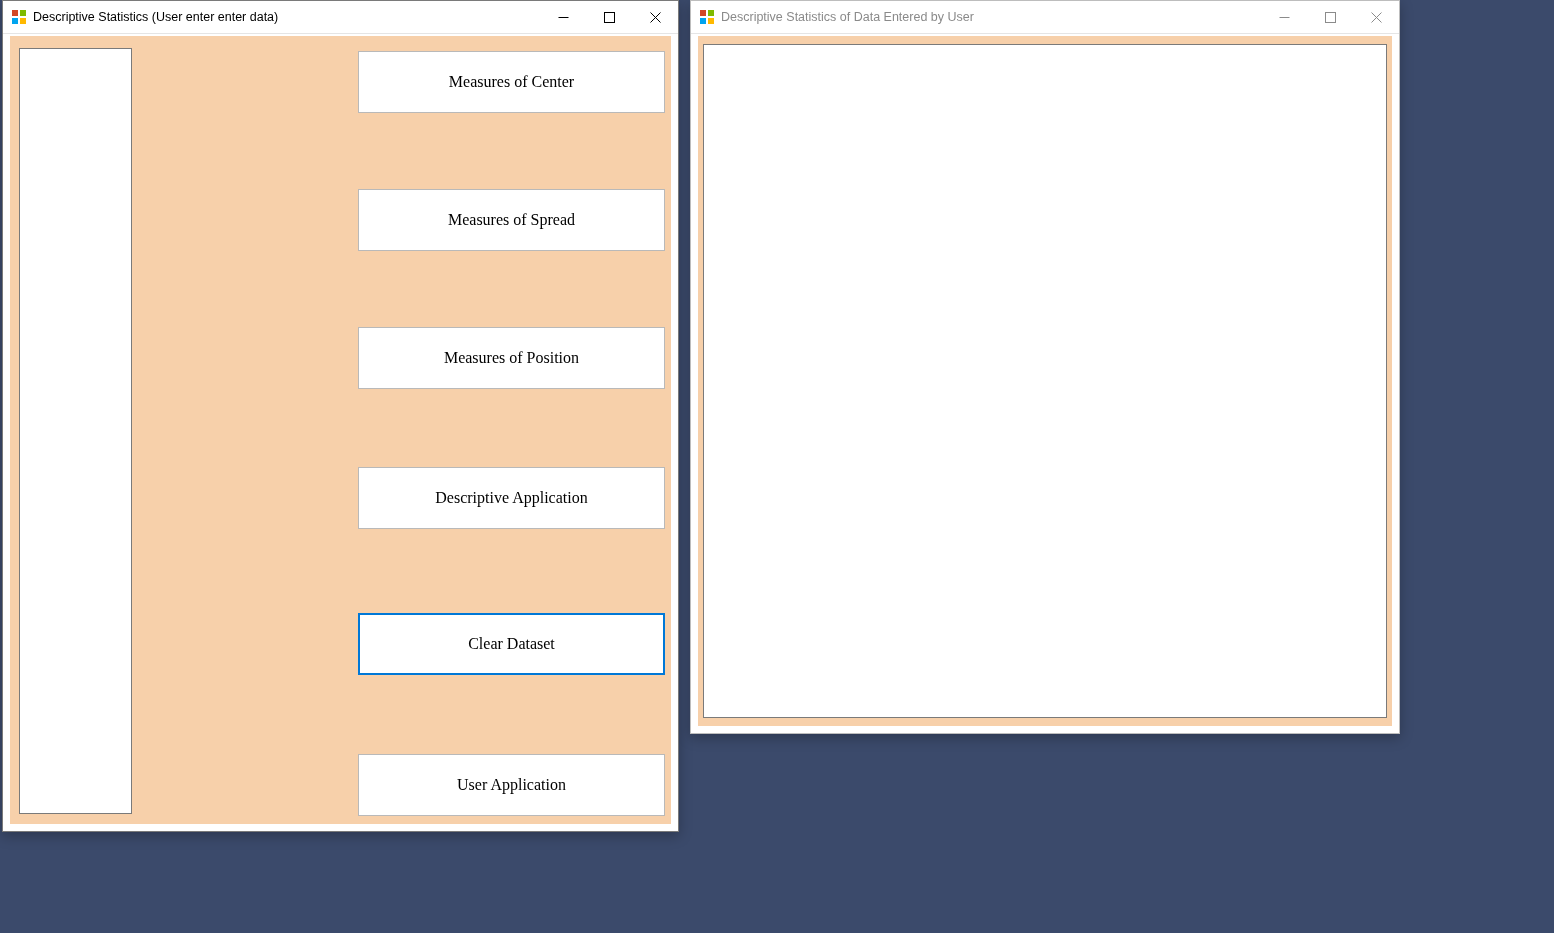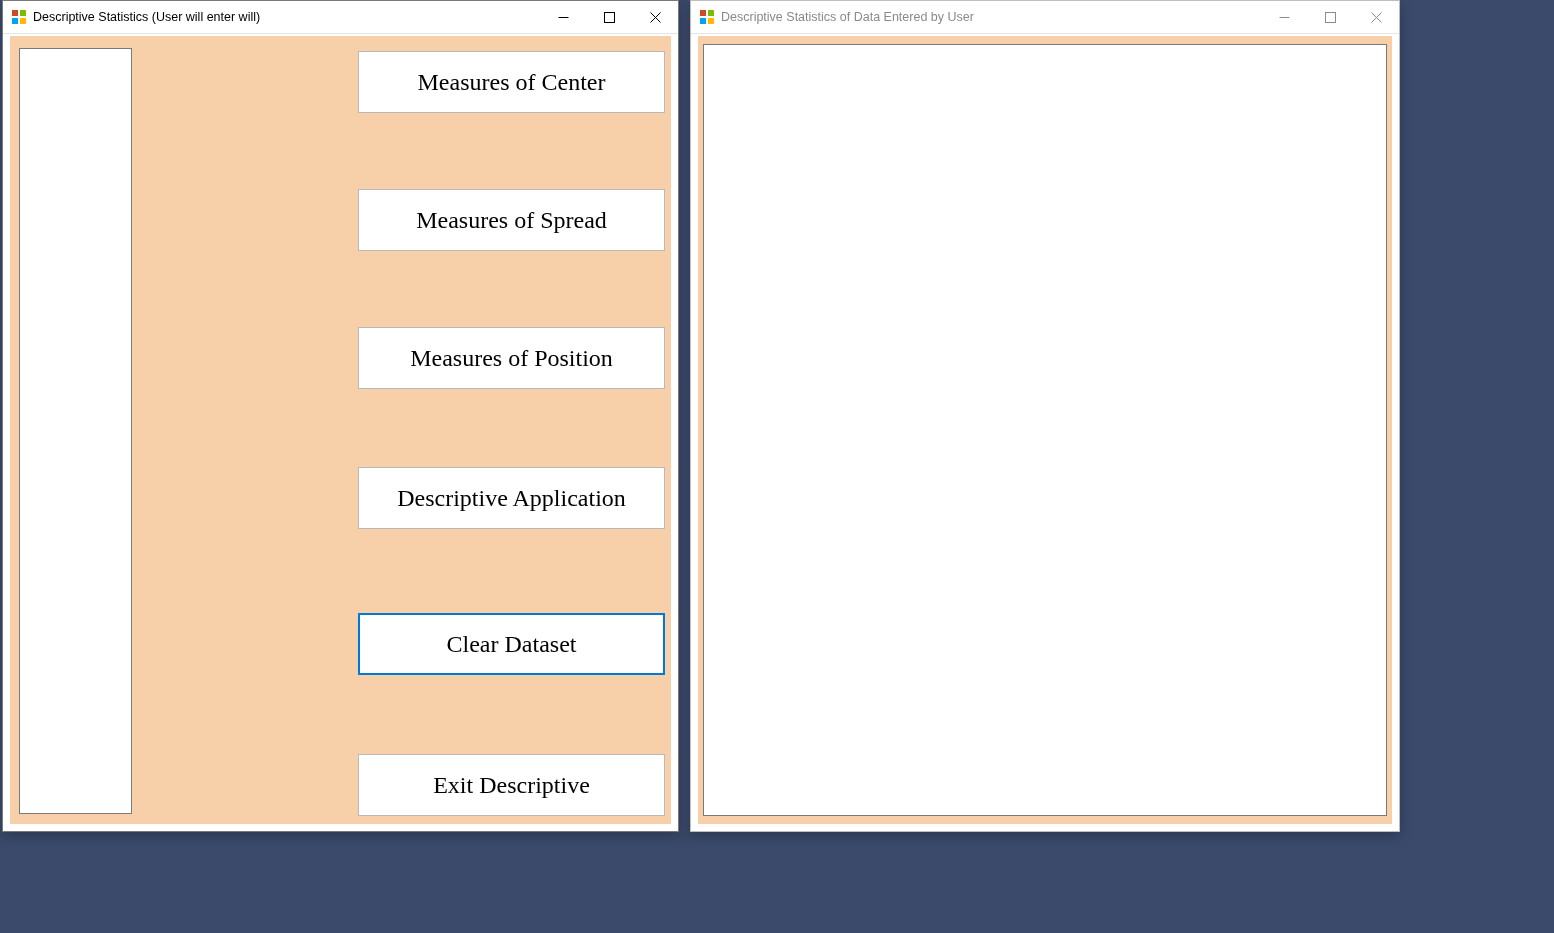--- a/index.html
+++ b/index.html
@@ -74,40 +74,40 @@
       position: absolute;
       left: 348px;
       width: 307px;
       height: 62px;
       background: #fff;
       border: 1px solid #b9b9b9;
       display: flex;
       align-items: center;
       justify-content: center;
       font-family: "Times New Roman", Times, serif;
-      font-size: 24px;
+      font-size: 16px;
       color: #000;
       cursor: pointer;
     }
     .btn.focused { border: 2px solid #0078d7; }
   </style>
 </head>
 <body>
 
 <div class="window" style="left:2px; top:0; width:677px; height:832px;">
   <div class="titlebar">
     <span class="app-icon">
       <svg viewBox="0 0 16 16">
           <rect x="1" y="1" width="6" height="6" fill="#d24726"></rect>
           <rect x="9" y="1" width="6" height="6" fill="#7fba00"></rect>
           <rect x="1" y="9" width="6" height="6" fill="#00a4ef"></rect>
           <rect x="9" y="9" width="6" height="6" fill="#ffb900"></rect>
         </svg>
     </span>
-    <span class="title-text">Descriptive Statistics (User will enter will)</span>
+    <span class="title-text">Descriptive Statistics (User enter enter data)</span>
     <div class="win-controls">
       <div class="win-btn">
         <svg viewBox="0 0 11 11">
             <line x1="0.5" y1="5.5" x2="10.5" y2="5.5" stroke="#000" stroke-width="1"></line>
           </svg>
       </div>
       <div class="win-btn">
         <svg viewBox="0 0 11 11">
             <rect x="0.5" y="0.5" width="10" height="10" fill="none" stroke="#000" stroke-width="1"></rect>
           </svg>
@@ -120,25 +120,25 @@
       </div>
     </div>
   </div>
   <div class="client">
     <div class="left-textbox"></div>
     <div class="btn" style="top:15px;">Measures of Center</div>
     <div class="btn" style="top:291px;">Measures of Position</div>
     <div class="btn" style="top:153px;">Measures of Spread</div>
     <div class="btn" style="top:431px;">Descriptive Application</div>
     <div class="btn focused" style="top:577px;">Clear Dataset</div>
-    <div class="btn" style="top:718px;">Exit Descriptive</div>
+    <div class="btn" style="top:718px;">User Application</div>
   </div>
 </div>
 
-<div class="window inactive" style="left:690px; top:0; width:710px; height:832px;">
+<div class="window inactive" style="left:690px; top:0; width:710px; height:734px;">
   <div class="titlebar">
     <span class="app-icon">
       <svg viewBox="0 0 16 16">
           <rect x="1" y="1" width="6" height="6" fill="#d24726"></rect>
           <rect x="9" y="1" width="6" height="6" fill="#7fba00"></rect>
           <rect x="1" y="9" width="6" height="6" fill="#00a4ef"></rect>
           <rect x="9" y="9" width="6" height="6" fill="#ffb900"></rect>
         </svg>
     </span>
     <span class="title-text">Descriptive Statistics of Data Entered by User</span>

